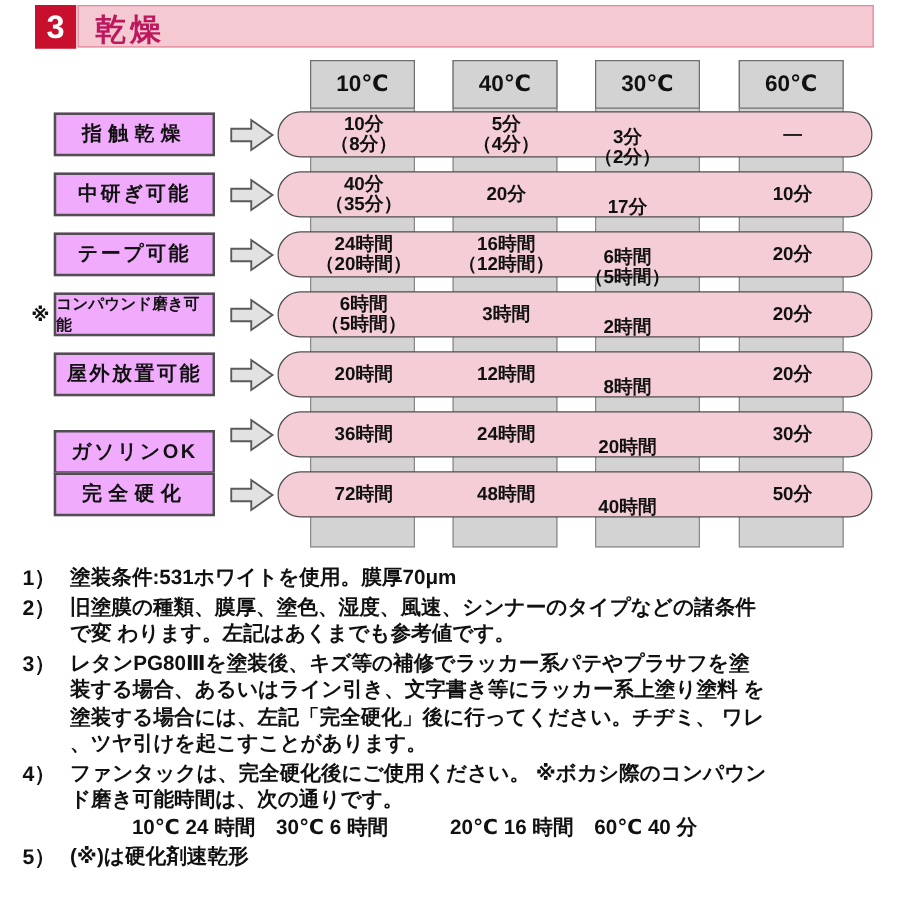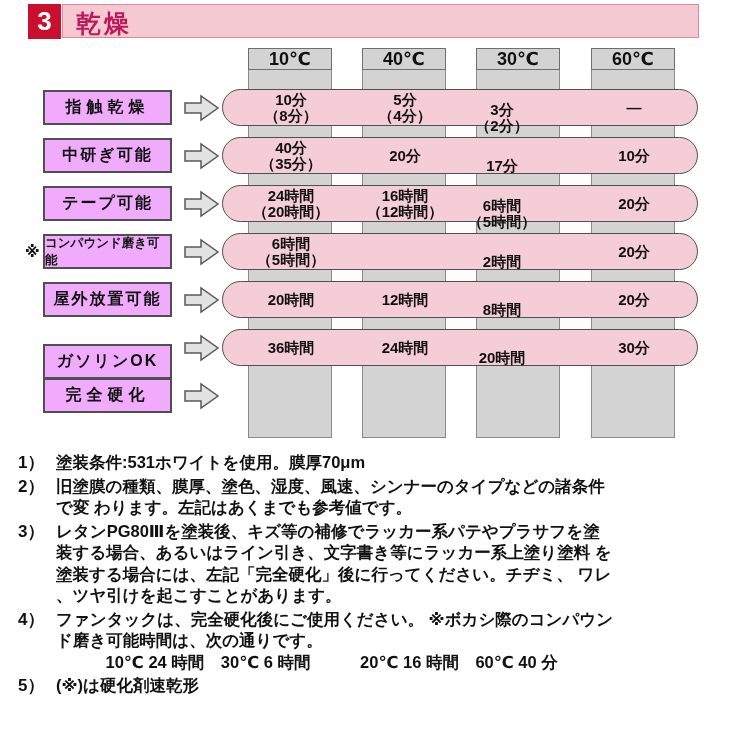--- a/index.html
+++ b/index.html
@@ -21,21 +21,21 @@
   .title{
     position:absolute;left:76px;top:7px;font-size:25px;font-weight:bold;
     letter-spacing:3px;z-index:3;color:#be185d;
   }
   
   .col-stripe{
     position:absolute;top:48px;height:390px;width:84px;
     background:#d3d3d3;border:1px solid #8a8a8a;box-sizing:border-box;z-index:1;
   }
   .col-head{
-    position:absolute;top:48px;height:22px;width:84px;
+    position:absolute;top:48px;height:39px;width:84px;
     background:#d3d3d3;border:1px solid #6f6f6f;box-sizing:border-box;z-index:2;
     display:flex;align-items:center;justify-content:center;
     font-size:18px;font-weight:600;
   }
   .capsule{
     position:absolute;left:222px;width:476px;height:37px;
     background:#f4cdd6;border:1.5px solid #4f4f4f;border-radius:19px;
     box-sizing:border-box;z-index:2;
   }
   .cell{
@@ -130,20 +130,21 @@
   </div>
 
   <span class="mark" style="top:243px">※</span>
   <div class="row-label small" style="top:234px">コンパウンド磨き可能</div>
   <svg class="arrow" style="top:237px" viewBox="0 0 36 30">
       <polygon points="1,10 17,10 17,3 34,15 17,27 17,20 1,20" fill="#e2e2e2" stroke="#5a5a5a" stroke-width="1.5"></polygon>
     </svg>
   <div class="capsule" style="top:233px">
     <span class="cell c0">6時間
 （5時間）</span>
+    <span class="cell c1">3時間</span>
     <span class="cell c2">2時間</span>
     <span class="cell c3">20分</span>
   </div>
 
   <div class="row-label" style="top:282px">屋外放置可能</div>
   <svg class="arrow" style="top:285px" viewBox="0 0 36 30">
       <polygon points="1,10 17,10 17,3 34,15 17,27 17,20 1,20" fill="#e2e2e2" stroke="#5a5a5a" stroke-width="1.5"></polygon>
     </svg>
   <div class="capsule" style="top:281px">
     <span class="cell c0">20時間</span>
@@ -160,20 +161,26 @@
     <span class="cell c0">36時間</span>
     <span class="cell c1">24時間</span>
     <span class="cell c2">20時間</span>
     <span class="cell c3">30分</span>
   </div>
 
   <div class="row-label spread" style="top:378px">完全硬化</div>
   <svg class="arrow" style="top:381px" viewBox="0 0 36 30">
       <polygon points="1,10 17,10 17,3 34,15 17,27 17,20 1,20" fill="#e2e2e2" stroke="#5a5a5a" stroke-width="1.5"></polygon>
     </svg>
+  <div class="capsule" style="top:377px">
+    <span class="cell c0">72時間</span>
+    <span class="cell c1">48時間</span>
+    <span class="cell c2">40時間</span>
+    <span class="cell c3">50分</span>
+  </div>
 
   <div class="notes">
     <div class="note">
       <span class="n">1）</span>
       <div class="t">塗装条件:531ホワイトを使用。膜厚70μm</div>
     </div>
     <div class="note">
       <span class="n">2）</span>
       <div class="t">旧塗膜の種類、膜厚、塗色、湿度、風速、シンナーのタイプなどの諸条件
 で変 わります。左記はあくまでも参考値です。</div>

